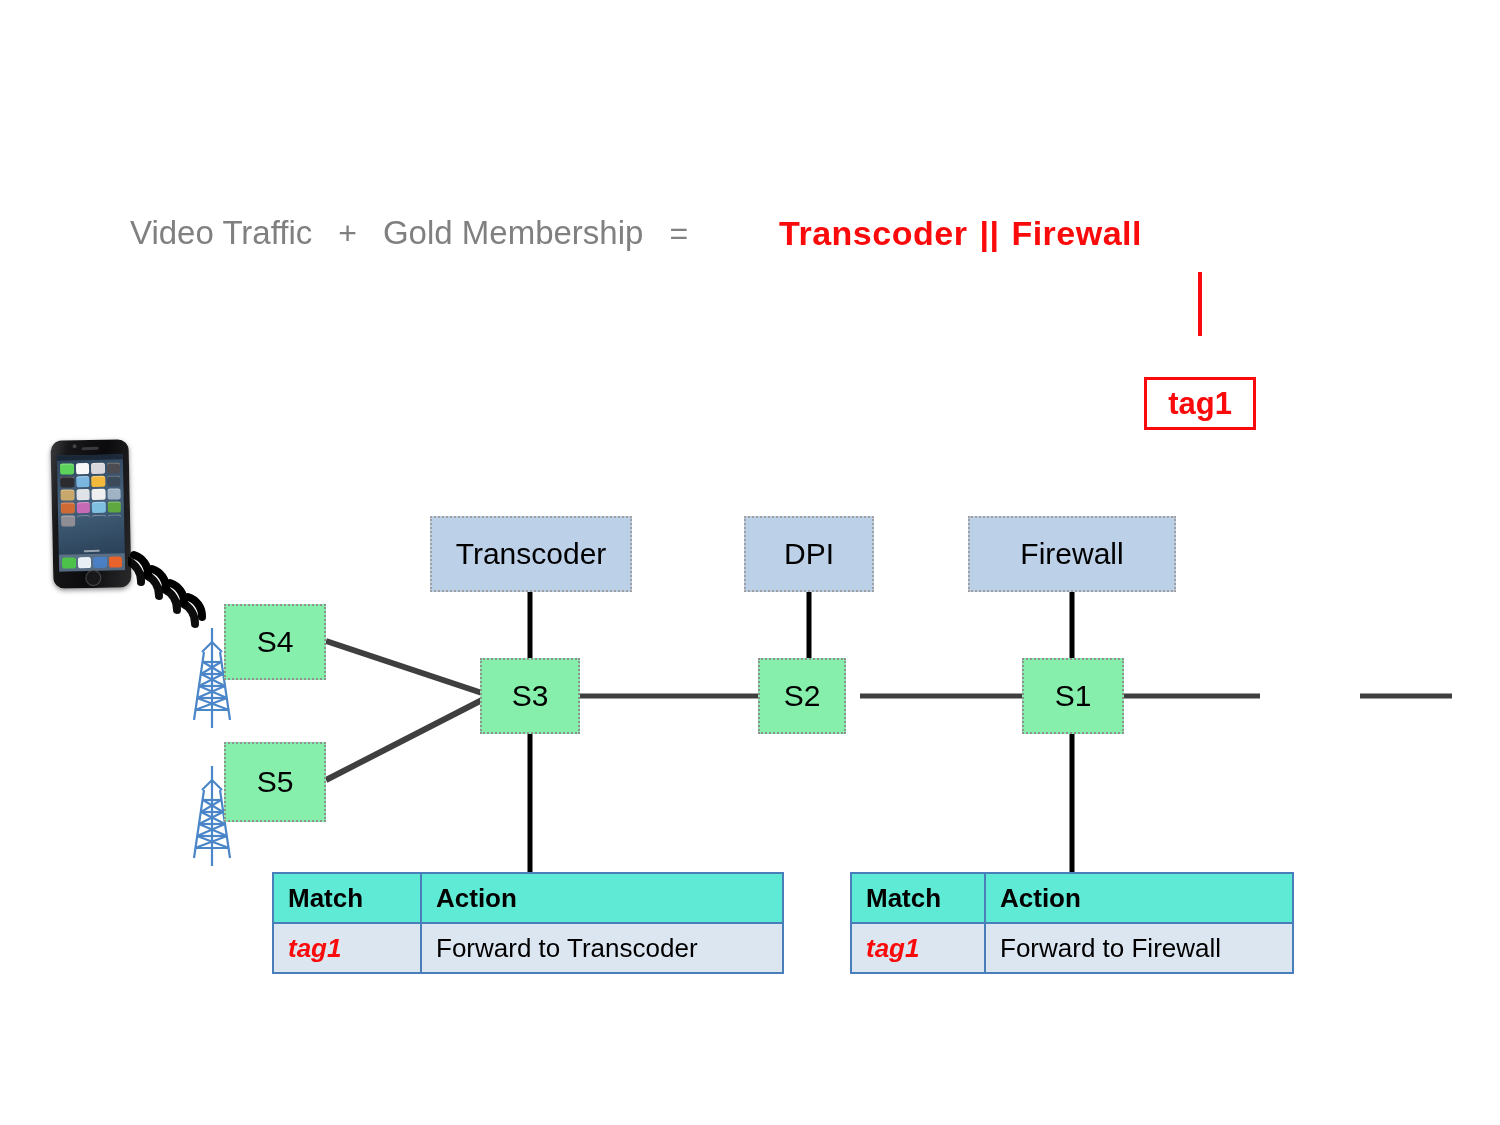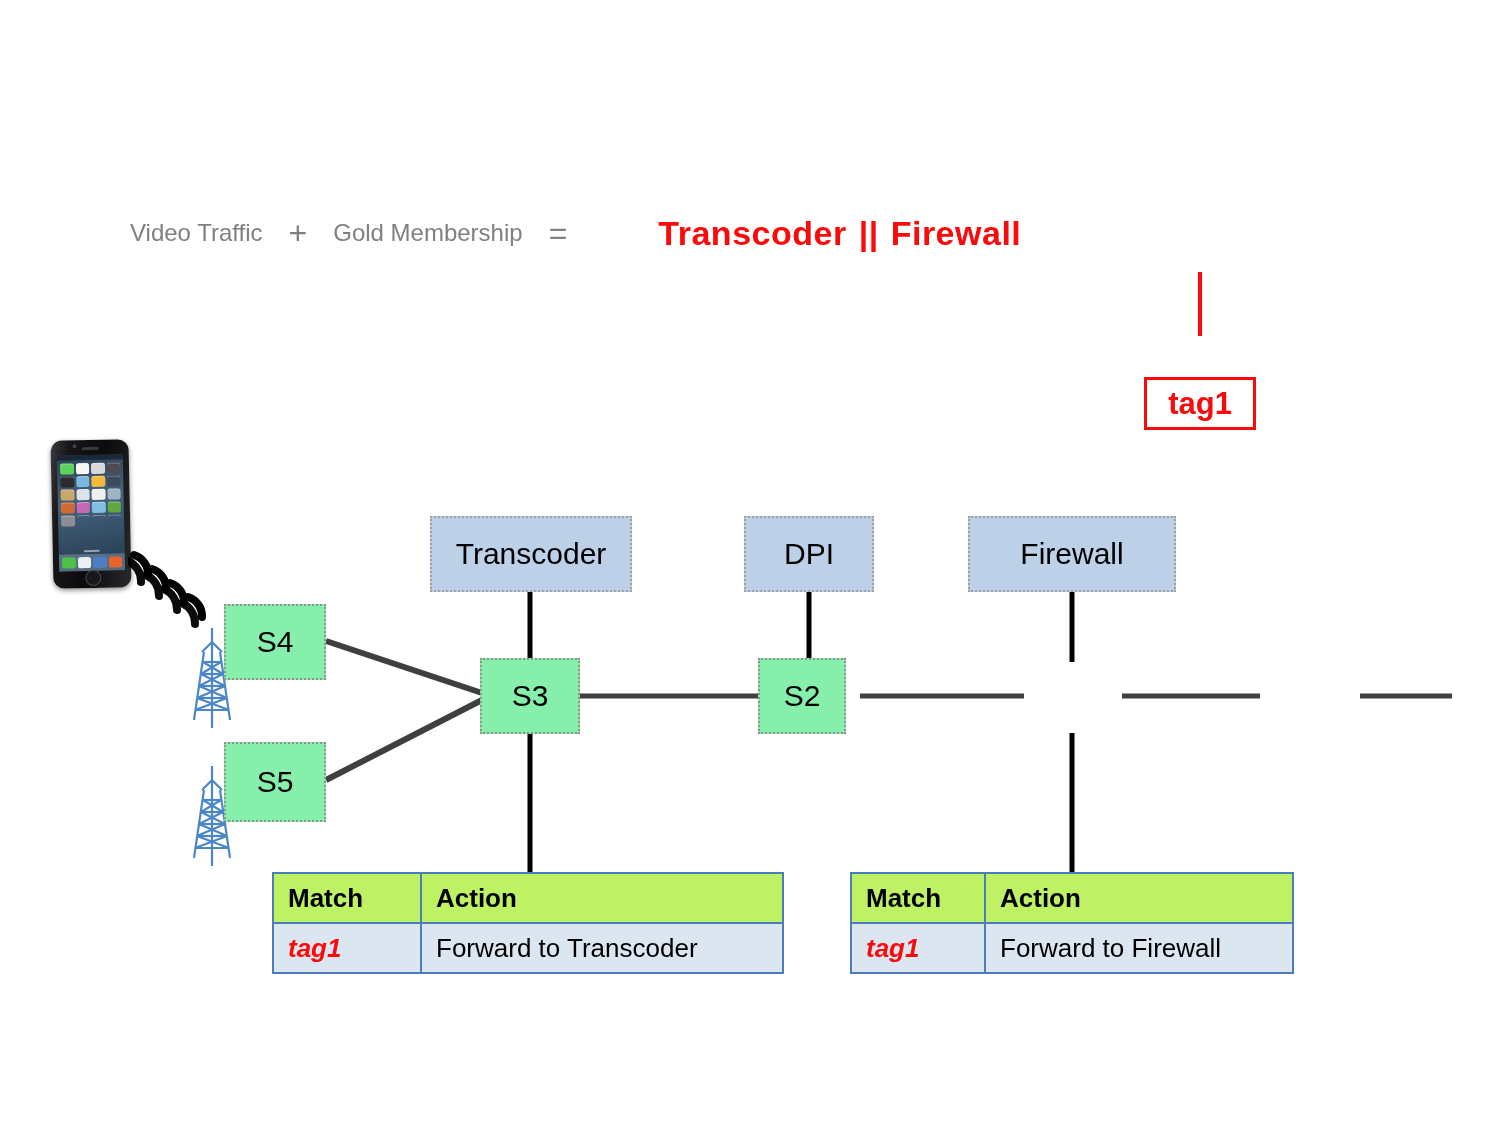--- a/index.html
+++ b/index.html
@@ -26,21 +26,21 @@
   .formula {
     position: absolute;
     left: 130px;
     top: 204px;
     height: 58px;
     display: flex;
     align-items: center;
     white-space: nowrap;
   }
   .formula .term {
-    font-size: 24px;
+    font-size: 33px;
     color: #808080;
     font-weight: 400;
   }
   .formula .op {
     font-size: 32px;
     color: #808080;
     font-weight: 400;
     margin: 0 26px;
   }
   .formula .op.eq { margin: 0 30px 0 26px; }
@@ -128,21 +128,21 @@
   .ftable td {
     border: 2px solid #4a7ebb;
     padding: 0 14px;
     font-size: 26px;
     color: #000000;
     height: 50px;
     vertical-align: middle;
     box-sizing: border-box;
   }
   .ftable tr.head td {
-    background: #bef264;
+    background: #5eead4;
     font-weight: bold;
   }
   .ftable tr.body td {
     background: #dce6f1;
   }
   .ftable td.tagcell {
     color: #fa0a0a;
     font-weight: bold;
     font-style: italic;
   }
@@ -314,20 +314,23 @@
     <span>S4</span>
   </div>
   <div class="sw" style="left:224px; top:742px; width:102px; height:80px;">
     <span>S5</span>
   </div>
   <div class="sw" style="left:480px; top:658px; width:100px; height:76px;">
     <span>S3</span>
   </div>
   <div class="sw" style="left:758px; top:658px; width:88px; height:76px;">
     <span>S2</span>
+  </div>
+  <div class="sw" style="left:1022px; top:658px; width:102px; height:76px;">
+    <span>S1</span>
   </div>
 
   <table class="ftable" style="left:272px; top:872px; width:512px;">
     <tbody>
         <tr class="head">
       <td style="width:148px;">Match</td>
       <td>Action</td>
     </tr>
     <tr class="body">
       <td class="tagcell">tag1</td>

